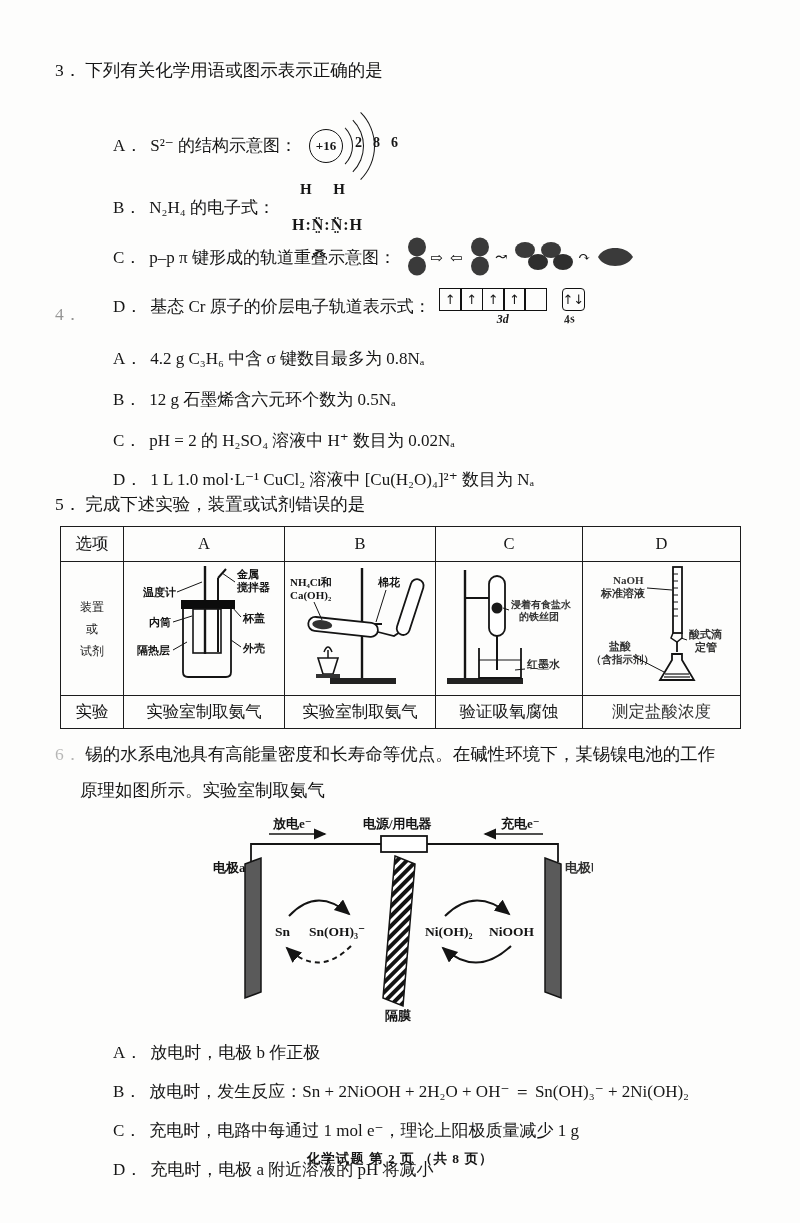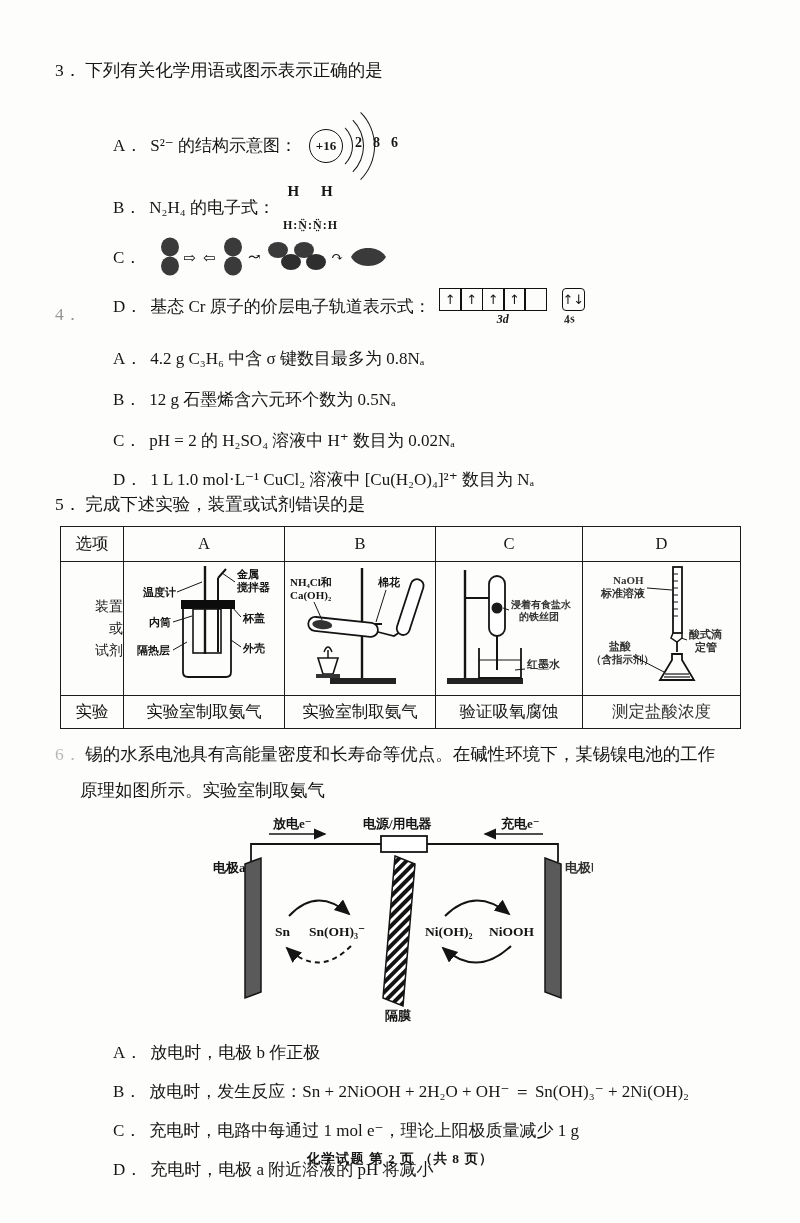--- a/index.html
+++ b/index.html
@@ -20,37 +20,37 @@
            border-radius:50%;text-align:center;line-height:32px;font-size:13px;font-weight:bold;}
   .arc{position:absolute;border:1.7px solid transparent;border-right-color:#111;border-radius:50%;}
   .arc1{width:50px;height:50px;left:-6px;top:8px;}
   .arc2{width:72px;height:72px;left:-17px;top:-3px;}
   .arc3{width:94px;height:94px;left:-28px;top:-14px;}
   .shellnum{position:absolute;top:23px;font-size:14px;font-weight:bold;}
   .s1{left:48px;}.s2{left:66px;}.s3{left:84px;}
   
   .edot{display:inline-flex;flex-direction:column;align-items:center;margin-left:8px;line-height:1;gap:18px;}
   .edot-top{font-size:15px;font-weight:bold;letter-spacing:9px;transform:translateX(4px);margin-bottom:2px;}
-  .edot-main{font-size:12px;font-weight:bold;letter-spacing:1px;}
+  .edot-main{font-size:16px;font-weight:bold;letter-spacing:1px;margin-left:9px;}
   
   .oboxwrap{display:inline-flex;align-items:flex-start;margin-left:8px;padding-top:2px;}
   .oboxgrp{position:relative;display:inline-flex;padding-bottom:16px;}
   .obox{width:21px;height:21px;border:1.6px solid #111;margin-right:-1.6px;display:flex;
         align-items:center;justify-content:center;font-size:13px;font-family:"DejaVu Sans",sans-serif;}
   .oboxlabel{position:absolute;bottom:0;left:58px;font-size:12px;font-weight:bold;font-style:italic;}
   .oboxgrp2{margin-left:16px;}
   .oboxlabel2{left:2px;transform:rotate(-12deg);}
   
   table.exp{border-collapse:collapse;margin-top:10px;}
   table.exp td{border:1.6px solid #1c1c1c;text-align:center;vertical-align:middle;
                font-size:16.5px;padding:0;}
   td.hcell{height:34px;}
   td.labcol{width:62px;}
   td.colA{width:160px;}td.colB{width:150px;}td.colC{width:146px;}td.colD{width:157px;}
-  .vlabel div{line-height:22px;font-size:14px;text-align:right;}
+  .vlabel div{line-height:22px;font-size:12px;}
   td.expcell{height:32px;}
   svg text{font-family:"Liberation Serif","DejaVu Serif",serif;fill:#141414;}
   .smudge{filter:blur(.45px);opacity:.88;}
   
   .batwrap{margin-left:158px;margin-top:12px;}
   
   .footer{position:absolute;top:1150px;left:0;width:800px;text-align:center;
           font-size:13.5px;font-weight:bold;letter-spacing:1px;}
 </style>
 </head>
@@ -82,20 +82,21 @@
       <span class="optlabel">B．</span>
       <span class="opttext">N₂H₄ 的电子式：</span>
       <span class="edot">
         <span class="edot-top">H H</span>
         <span class="edot-main">H:N̤̈:N̤̈:H</span>
       </span>
     </div>
 
     <div class="optrow" style="margin-top:6px;height:42px;">
       <span class="optlabel">C．</span>
+      <span class="opttext">p–p π 键形成的轨道重叠示意图：</span>
       <svg width="232" height="42" viewBox="0 0 232 42" style="margin-left:6px;">
         <ellipse cx="15" cy="11" rx="9" ry="9.5" fill="#3a3a3a"></ellipse>
         <ellipse cx="15" cy="30" rx="9" ry="9.5" fill="#3a3a3a"></ellipse>
         <text x="28" y="27" font-size="15" font-family="DejaVu Sans">⇨</text>
         <text x="48" y="27" font-size="15" font-family="DejaVu Sans">⇦</text>
         <ellipse cx="78" cy="11" rx="9" ry="9.5" fill="#3a3a3a"></ellipse>
         <ellipse cx="78" cy="30" rx="9" ry="9.5" fill="#3a3a3a"></ellipse>
         <text x="93" y="26" font-size="15" font-family="DejaVu Sans">↝</text>
         <ellipse cx="123" cy="14" rx="10" ry="8" fill="#3a3a3a"></ellipse>
         <ellipse cx="136" cy="26" rx="10" ry="8" fill="#2e2e2e"></ellipse>

